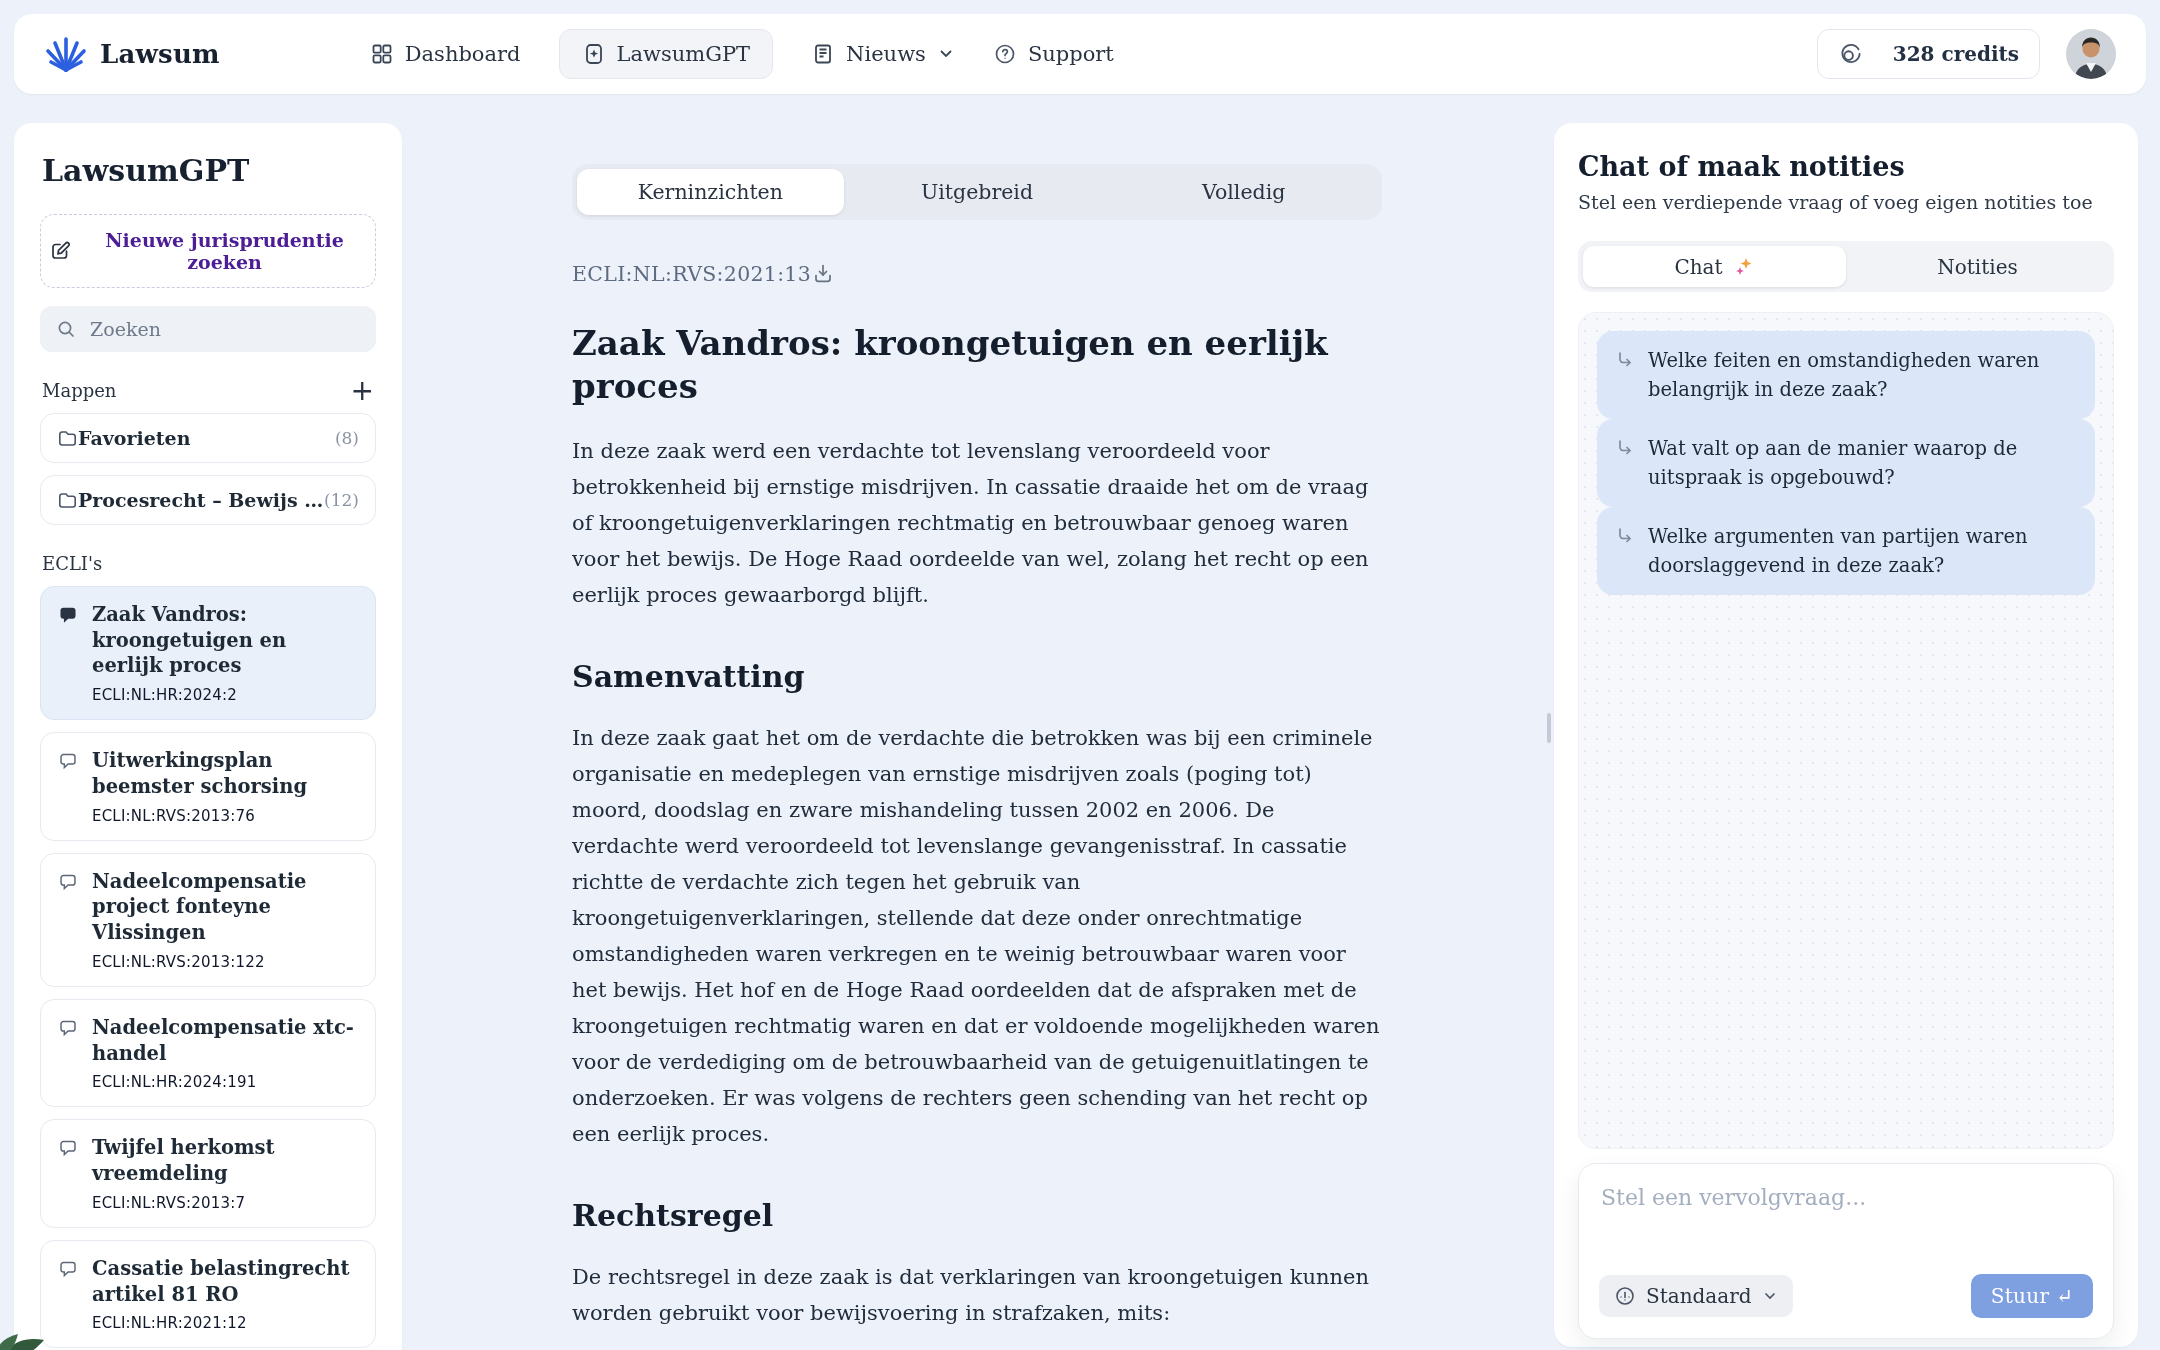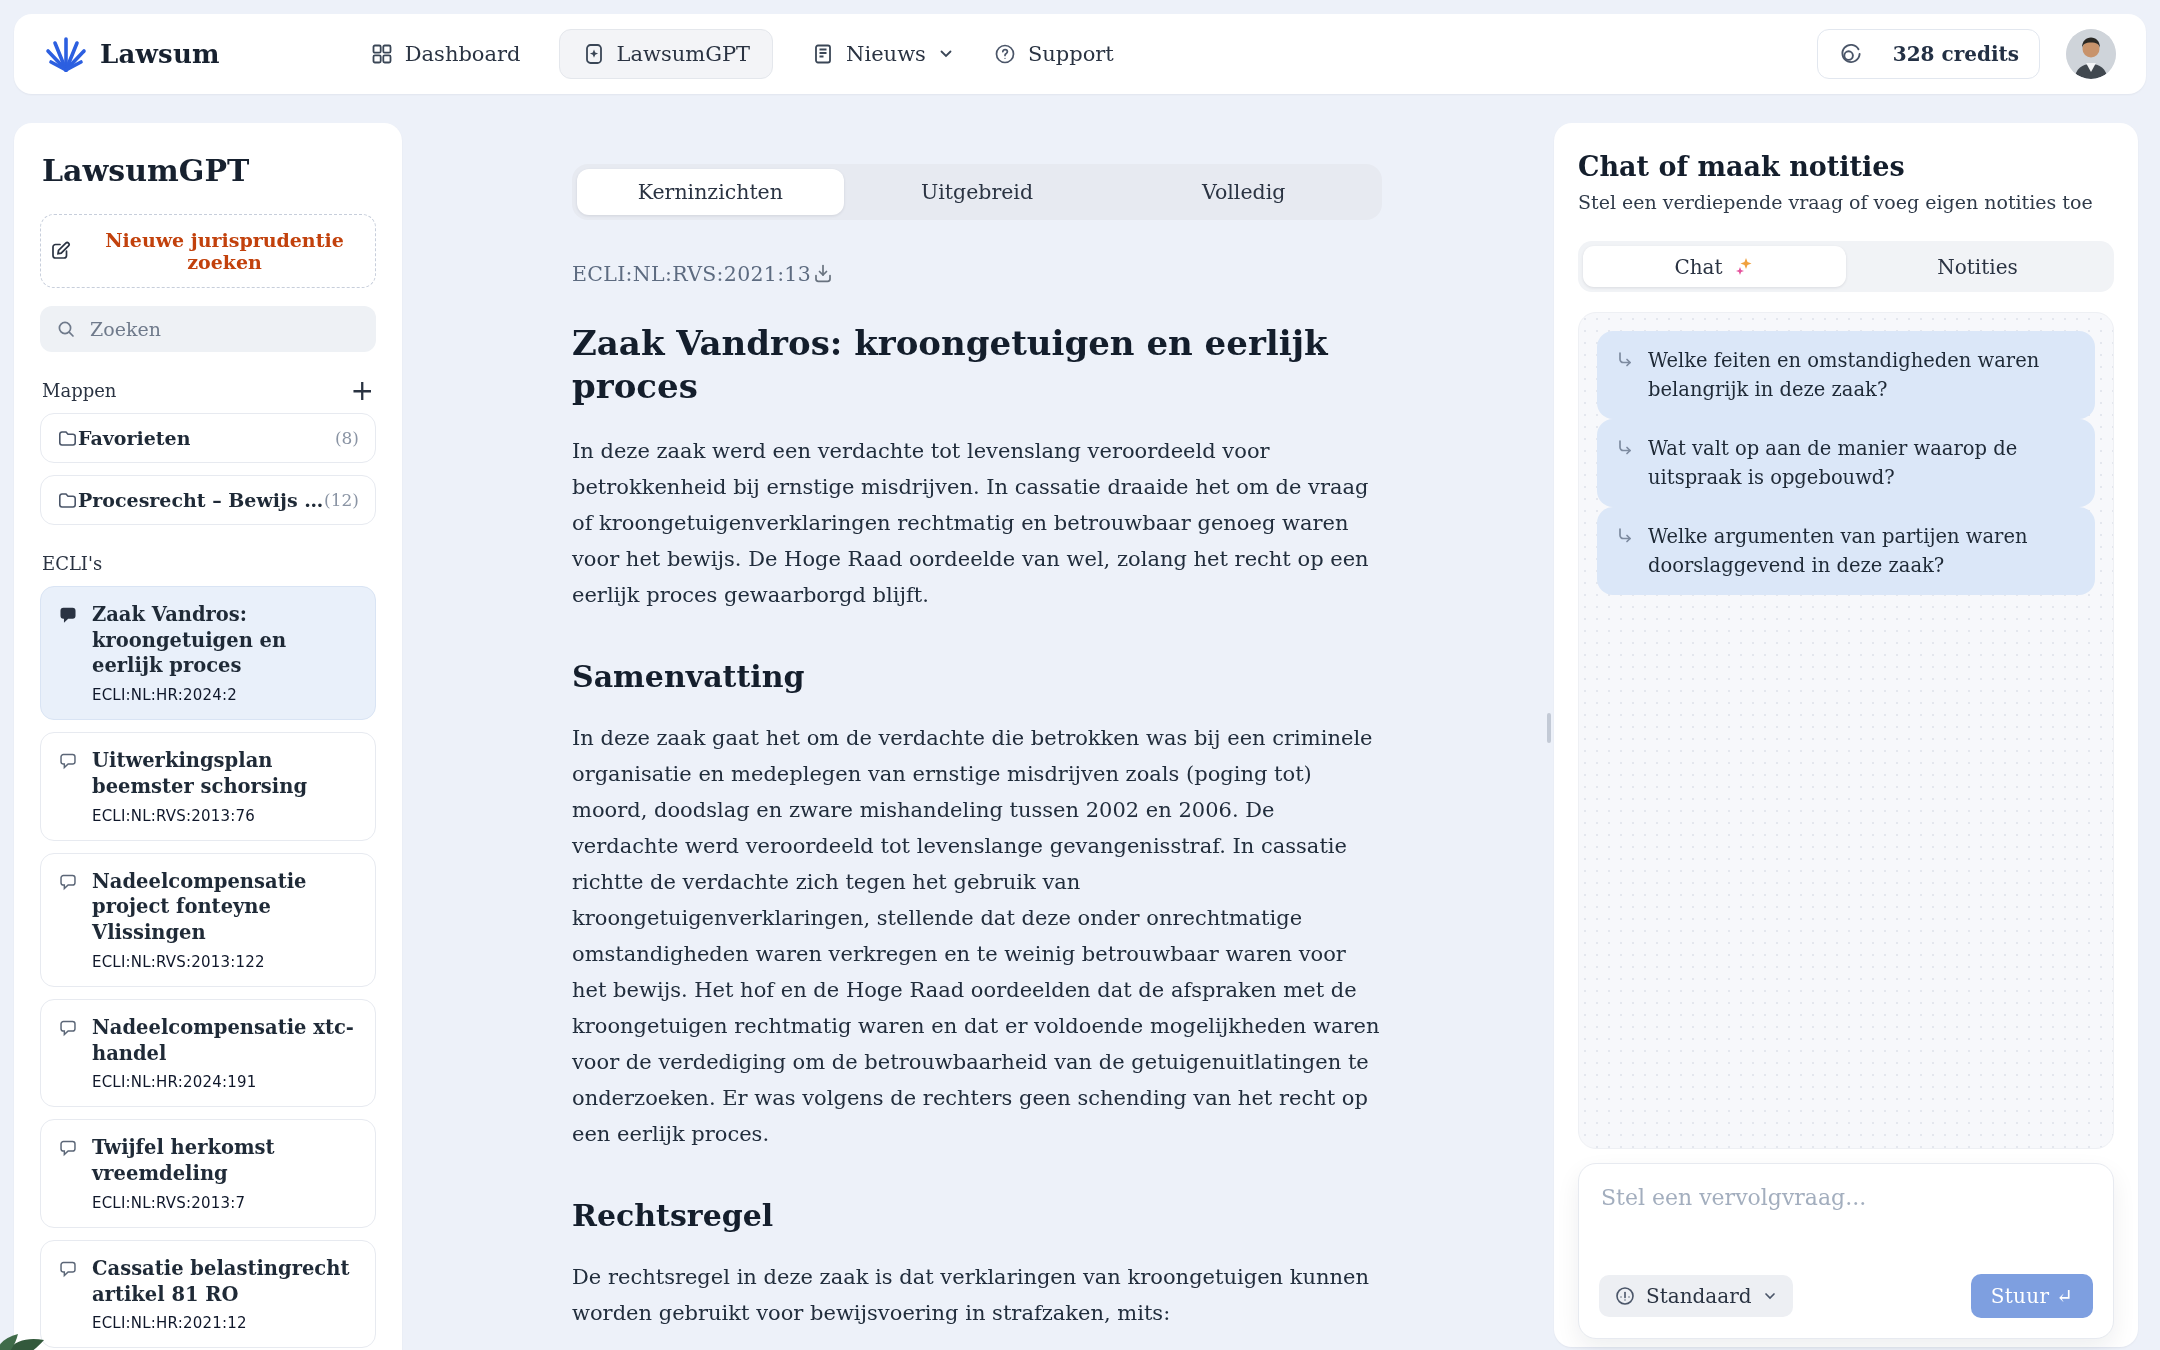--- a/index.html
+++ b/index.html
@@ -28,21 +28,21 @@
 
   
   .sidebar{
     position:absolute;left:14px;top:123px;width:388px;height:1300px;background:#fff;
     border-radius:18px;padding:30px 26px;box-sizing:border-box;box-shadow:0 1px 2px rgba(16,24,40,.05);
   }
   .sidebar h1{margin:0 0 26px 2px;font-size:30px;font-weight:700;color:#17212f;}
   .new-search{
     width:100%;display:flex;align-items:center;justify-content:center;gap:11px;
     border:1.6px dashed #c7cedb;border-radius:14px;background:#fff;padding:14px 8px;
-    font-size:19px;font-weight:600;color:#c2410c;cursor:pointer;box-sizing:border-box;
+    font-size:19px;font-weight:600;color:#4c1d95;cursor:pointer;box-sizing:border-box;
     font-family:inherit;
   }
   .search-box{
     margin-top:18px;display:flex;align-items:center;gap:12px;background:#eef1f5;
     border-radius:12px;padding:11px 16px;
   }
   .search-box input{
     border:none;background:transparent;outline:none;font-size:19px;color:#3a4656;width:100%;
     font-family:inherit;
   }

